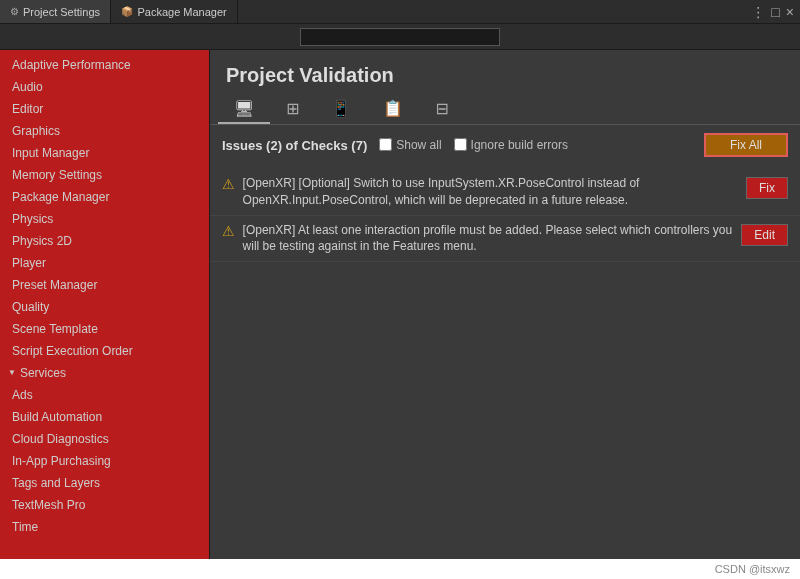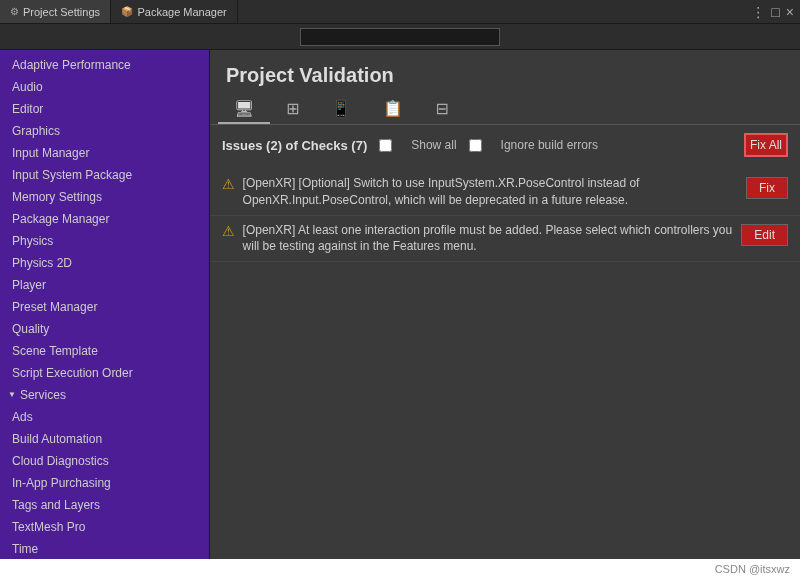--- a/index.html
+++ b/index.html
@@ -84,21 +84,21 @@
     
     .main-layout {
       display: flex;
       flex: 1;
       overflow: hidden;
     }
 
     
     .sidebar {
       width: 210px;
-      background: #4c1d95;
+      background: #b91c1c;
       border-right: 1px solid #1a1a1a;
       overflow-y: auto;
       flex-shrink: 0;
       padding: 4px 0;
     }
     .sidebar::-webkit-scrollbar { width: 6px; }
     .sidebar::-webkit-scrollbar-track { background: #3c3c3c; }
     .sidebar::-webkit-scrollbar-thumb { background: #555; }
 
     .sidebar-item {
@@ -171,37 +171,37 @@
       flex-shrink: 0;
       gap: 12px;
     }
     .issues-count {
       font-size: 13px;
       color: #ddd;
       font-weight: 600;
     }
     .checkbox-label {
       display: flex;
-      align-items: flex-end;
-      gap: 19px;
+      align-items: flex-start;
+      gap: 4px;
       color: #bbb;
       font-size: 12px;
       cursor: pointer;
     }
     .checkbox-label input[type=checkbox] {
       width: 13px;
       height: 13px;
       cursor: pointer;
     }
     .fix-all-btn {
       margin-left: auto;
-      background: #b91c1c;
+      background: #a16207;
       border: 2px solid #e05c5c;
       color: #ddd;
-      padding: 3px 4px;
+      padding: 3px 24px;
       font-size: 12px;
       cursor: pointer;
       text-align: right;
     }
 
     
     .issues-list {
       flex: 1;
       overflow-y: auto;
       padding: 4px 0;
@@ -273,21 +273,20 @@
 </div>
 
 <div class="main-layout">
 
   <div class="sidebar">
     <div class="sidebar-item">Adaptive Performance</div>
     <div class="sidebar-item">Audio</div>
     <div class="sidebar-item">Editor</div>
     <div class="sidebar-item">Graphics</div>
     <div class="sidebar-item">Input Manager</div>
-    <div class="sidebar-item">Input System Package</div>
     <div class="sidebar-item">Memory Settings</div>
     <div class="sidebar-item">Package Manager</div>
     <div class="sidebar-item">Physics</div>
     <div class="sidebar-item">Physics 2D</div>
     <div class="sidebar-item">Player</div>
     <div class="sidebar-item">Preset Manager</div>
     <div class="sidebar-item">Quality</div>
     <div class="sidebar-item">Scene Template</div>
     <div class="sidebar-item">Script Execution Order</div>
     <div class="sidebar-section-header">

